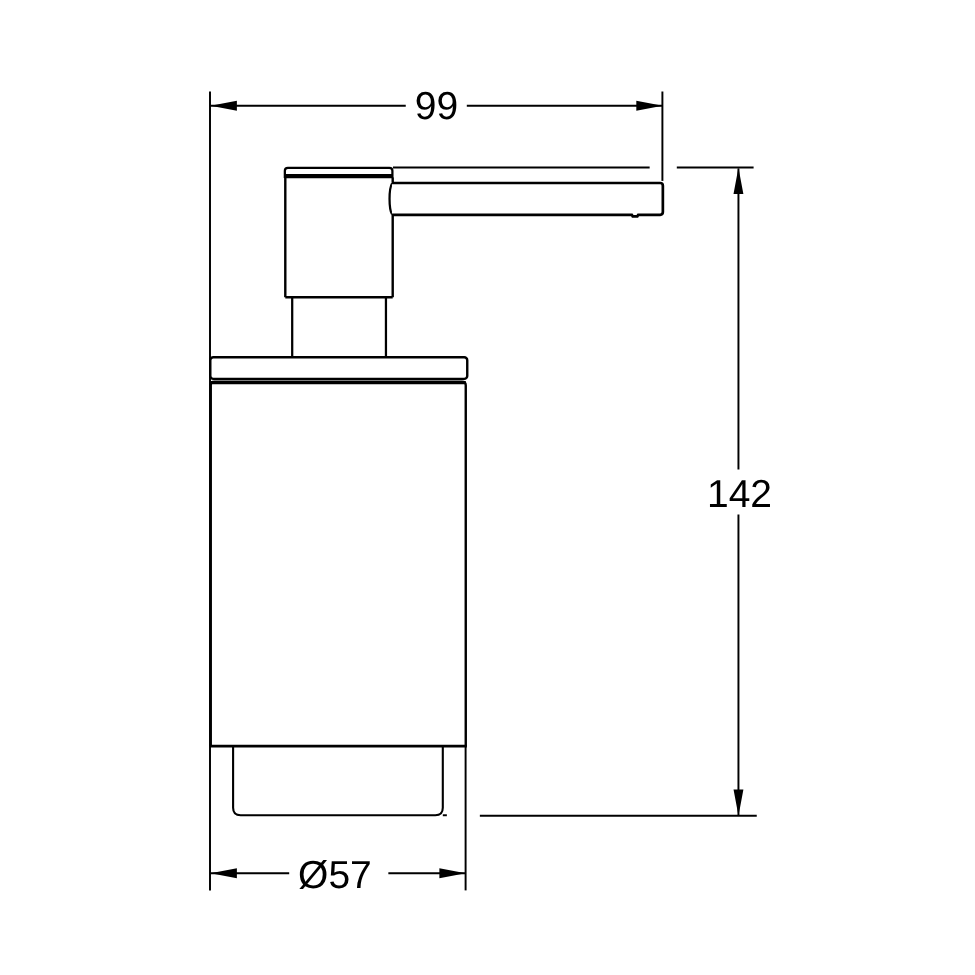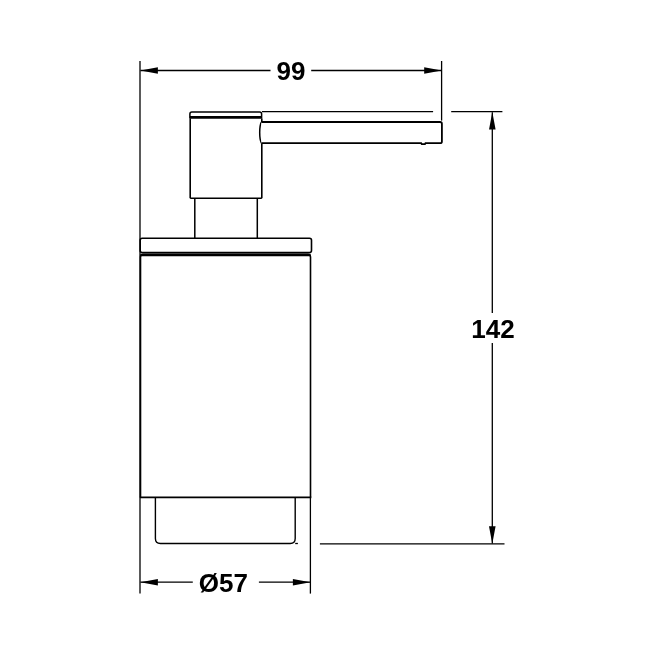--- a/index.html
+++ b/index.html
@@ -1,16 +1,16 @@
 <!DOCTYPE html>
 <html><head>
 <meta charset="utf-8">
 <style>
   html,body{margin:0;padding:0;background:#ffffff;}
-  .wrap{width:602px;height:650px;position:relative;background:#ffffff;font-weight:bold;}
+  .wrap{width:602px;height:650px;position:relative;background:#ffffff;}
   text{font-family:"Liberation Sans",sans-serif;fill:#000;}
 </style>
 </head>
 <body>
 <div class="wrap">
 <svg width="650" height="650" viewBox="0 0 650 650" xmlns="http://www.w3.org/2000/svg">
 
   <rect x="0" y="0" width="650" height="650" fill="#ffffff"></rect>
 
   <line x1="140.0" y1="61.0" x2="140.0" y2="593.6" stroke="#000" stroke-width="1.3"></line>

